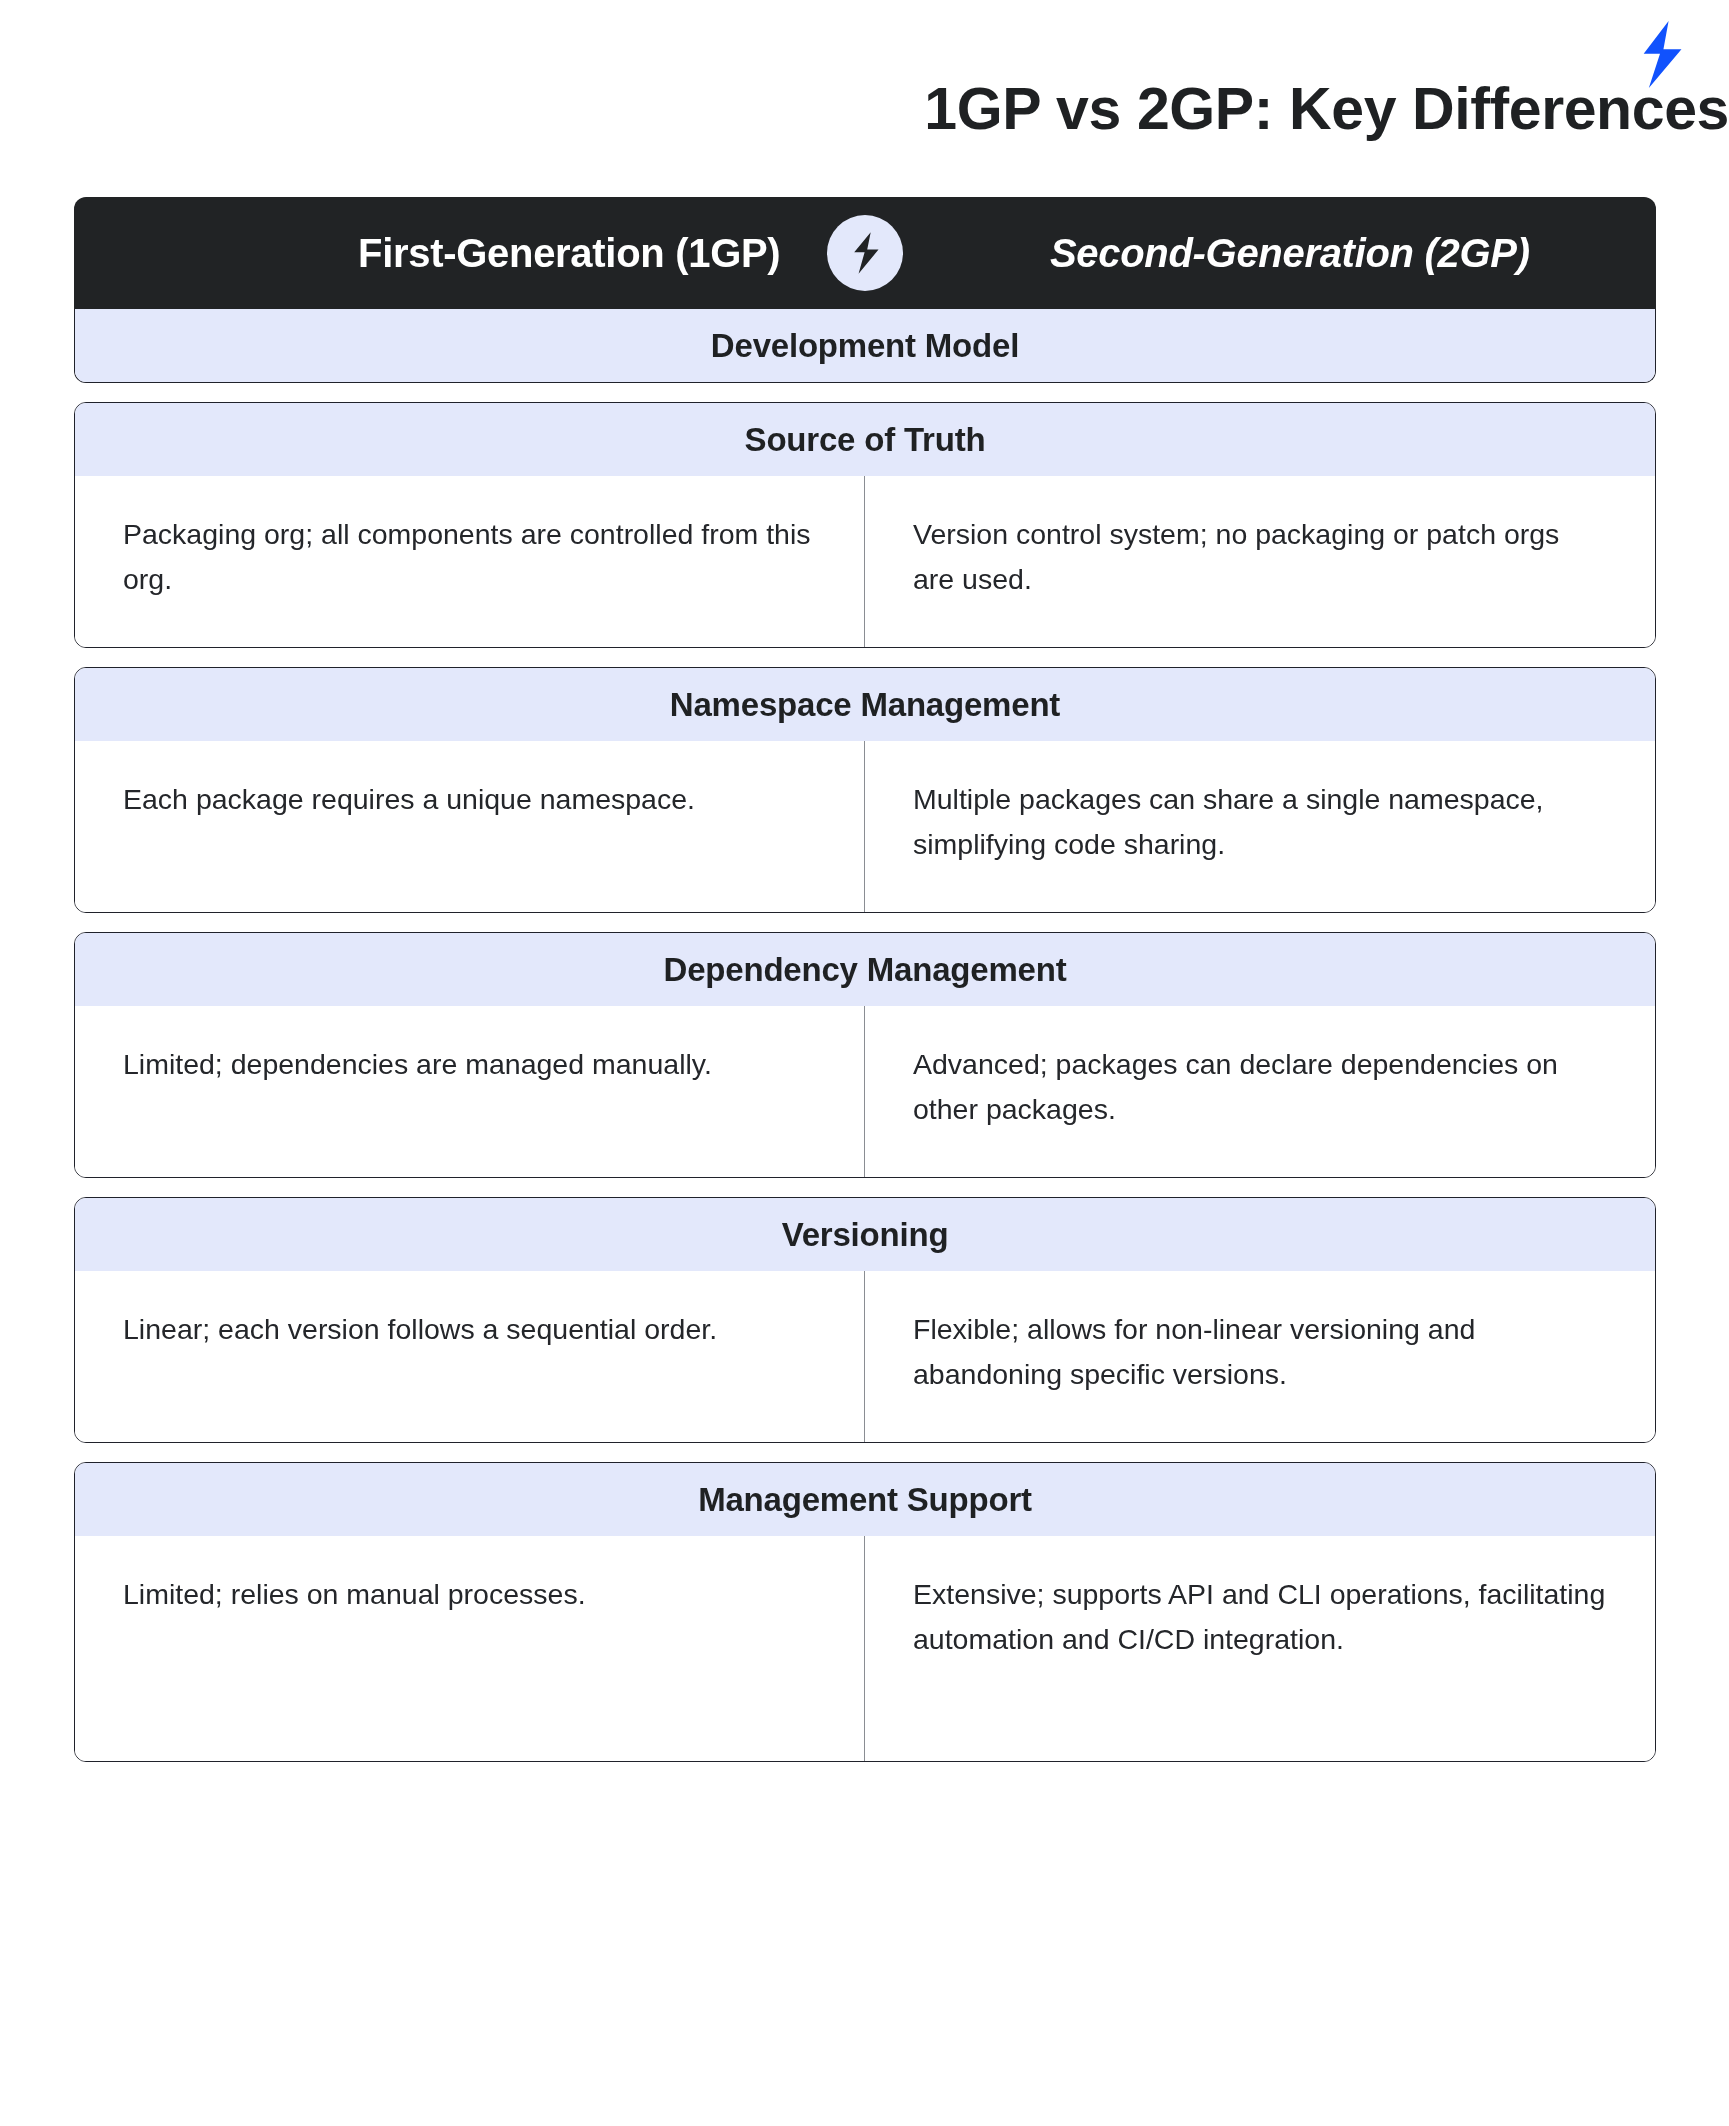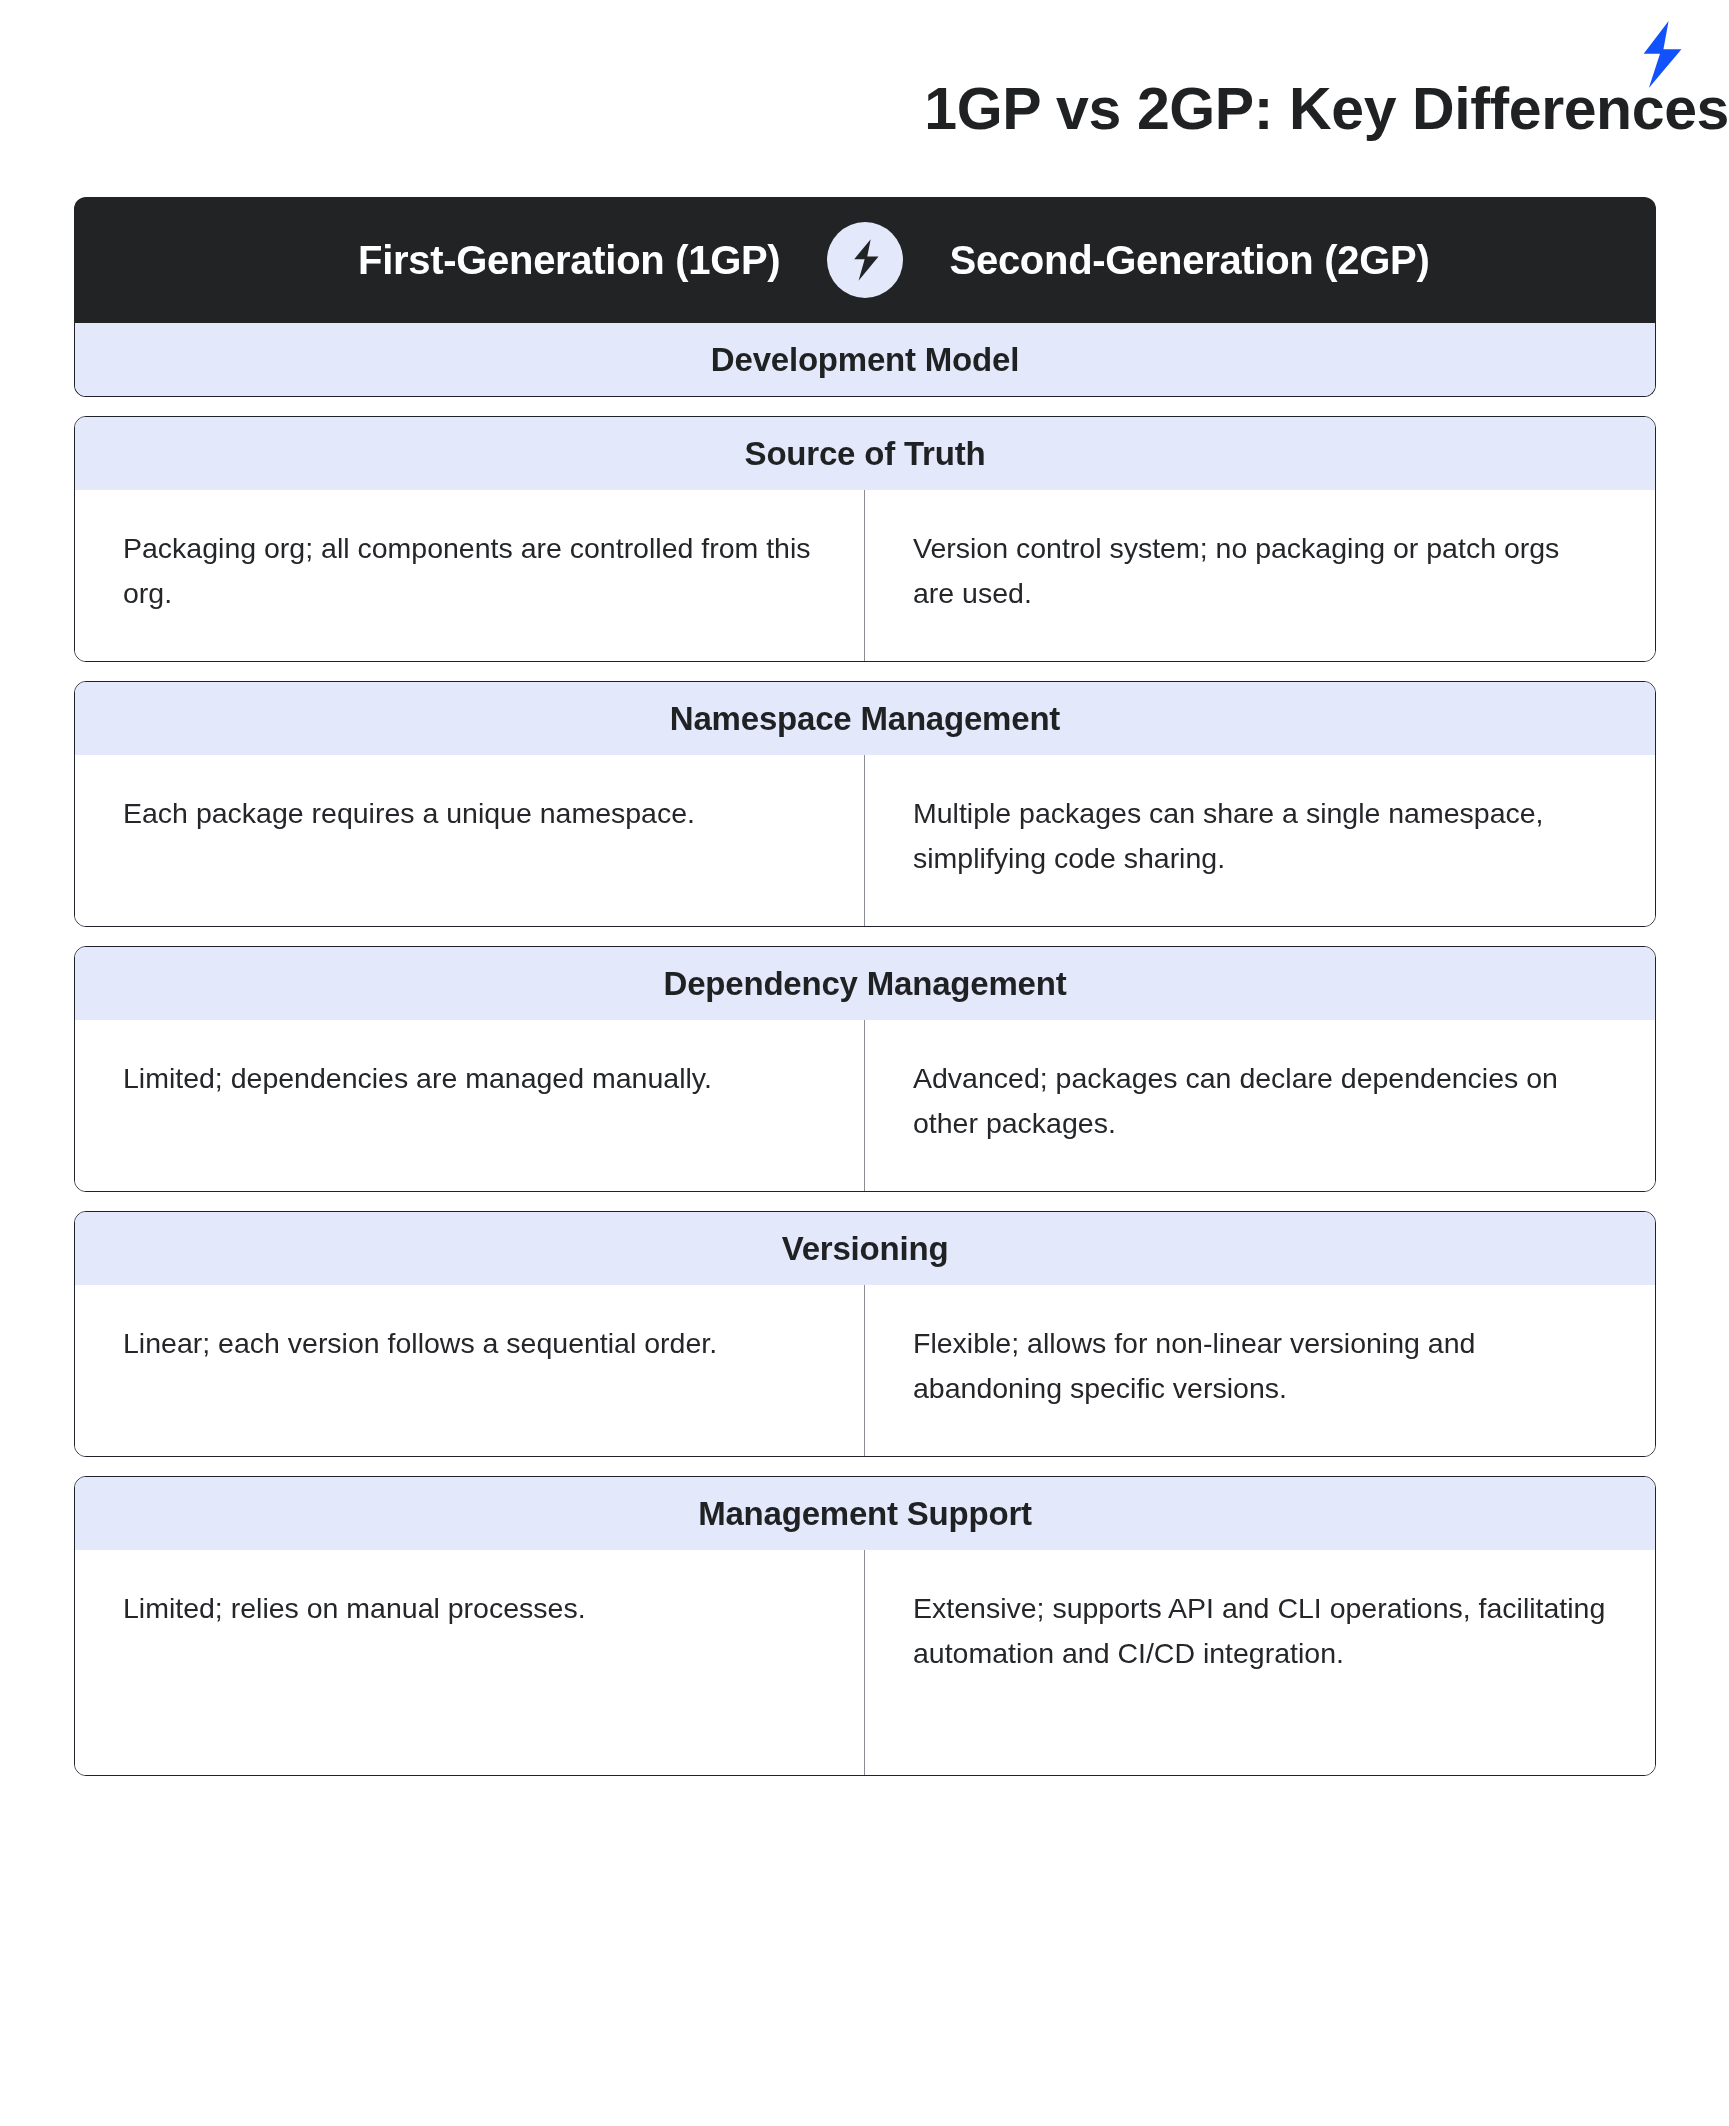--- a/index.html
+++ b/index.html
@@ -43,39 +43,39 @@
     position: absolute;
     left: 74px;
     top: 197px;
     width: 1582px;
   }
 
   
   .compare-header {
     background: #212325;
     border-radius: 12px 12px 0 0;
-    height: 126px;
+    height: 112px;
     display: flex;
     align-items: center;
     justify-content: center;
     gap: 38px;
     padding: 0 26px;
     box-sizing: border-box;
   }
   .compare-header .col-title {
     flex: 1 1 0;
     text-align: center;
     color: #ffffff;
     font-size: 40px;
     font-weight: 700;
     letter-spacing: -0.3px;
     white-space: nowrap;
   }
   .compare-header .col-title.left  { text-align: right; padding-right: 8.6px; }
-  .compare-header .col-title.right { text-align: left;  padding-left: 8.6px; }
+  .compare-header .col-title.right { text-align: center;  padding-left: 8.6px; font-style: italic; }
 
   .header-badge {
     flex: 0 0 auto;
     width: 76px;
     height: 76px;
     border-radius: 50%;
     background: #e3e8fb;
     display: flex;
     align-items: center;
     justify-content: center;

